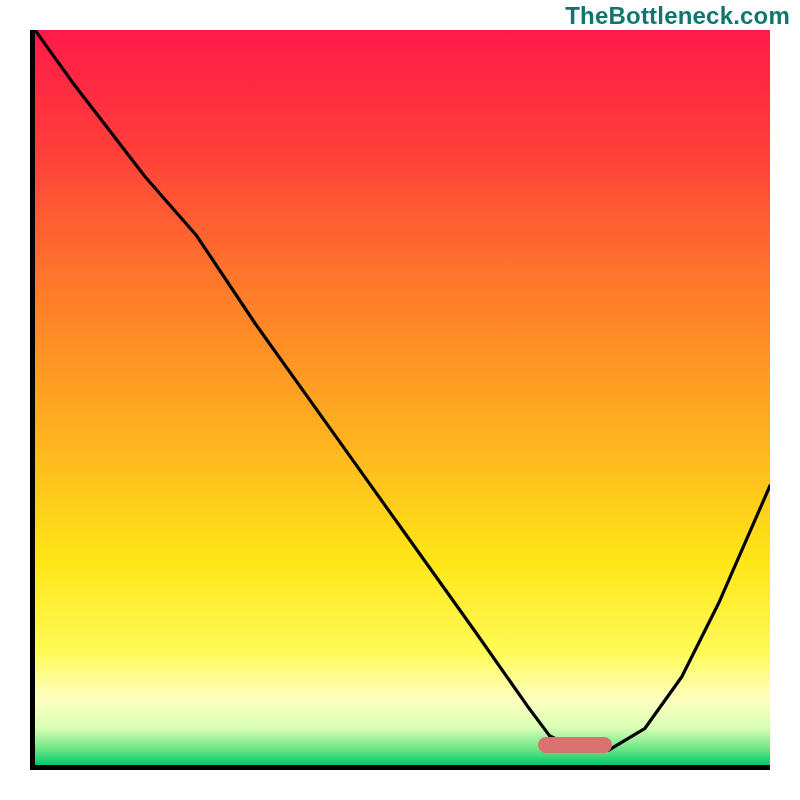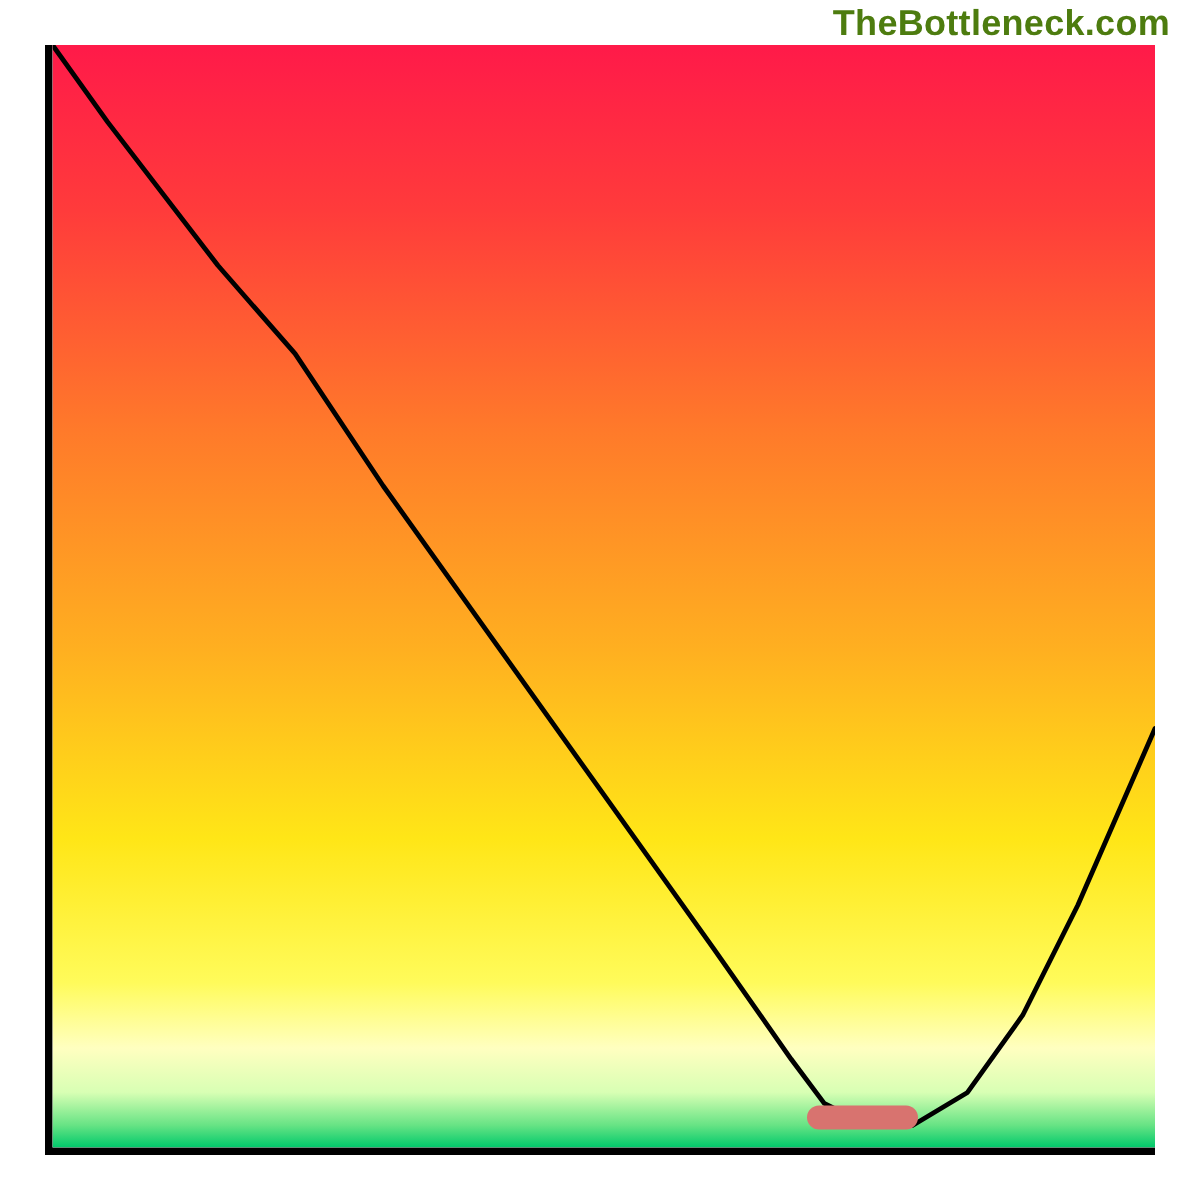--- a/index.html
+++ b/index.html
@@ -11,24 +11,24 @@
     font-family: Arial, Helvetica, sans-serif;
   }
   .stage {
     position: relative;
     width: 800px;
     height: 800px;
   }
   .watermark {
     position: absolute;
     top: 2px;
-    right: 20px;
+    right: 10px;
     font-size: 24px;
     font-weight: 600;
-    color: #4d7c0f;
+    color: #0f766e;
     letter-spacing: 0.2px;
   }
   .plot-area {
     position: absolute;
     left: 30px;
     top: 30px;
     width: 740px;
     height: 740px;
     border-left: 5px solid #000;
     border-bottom: 5px solid #000;

